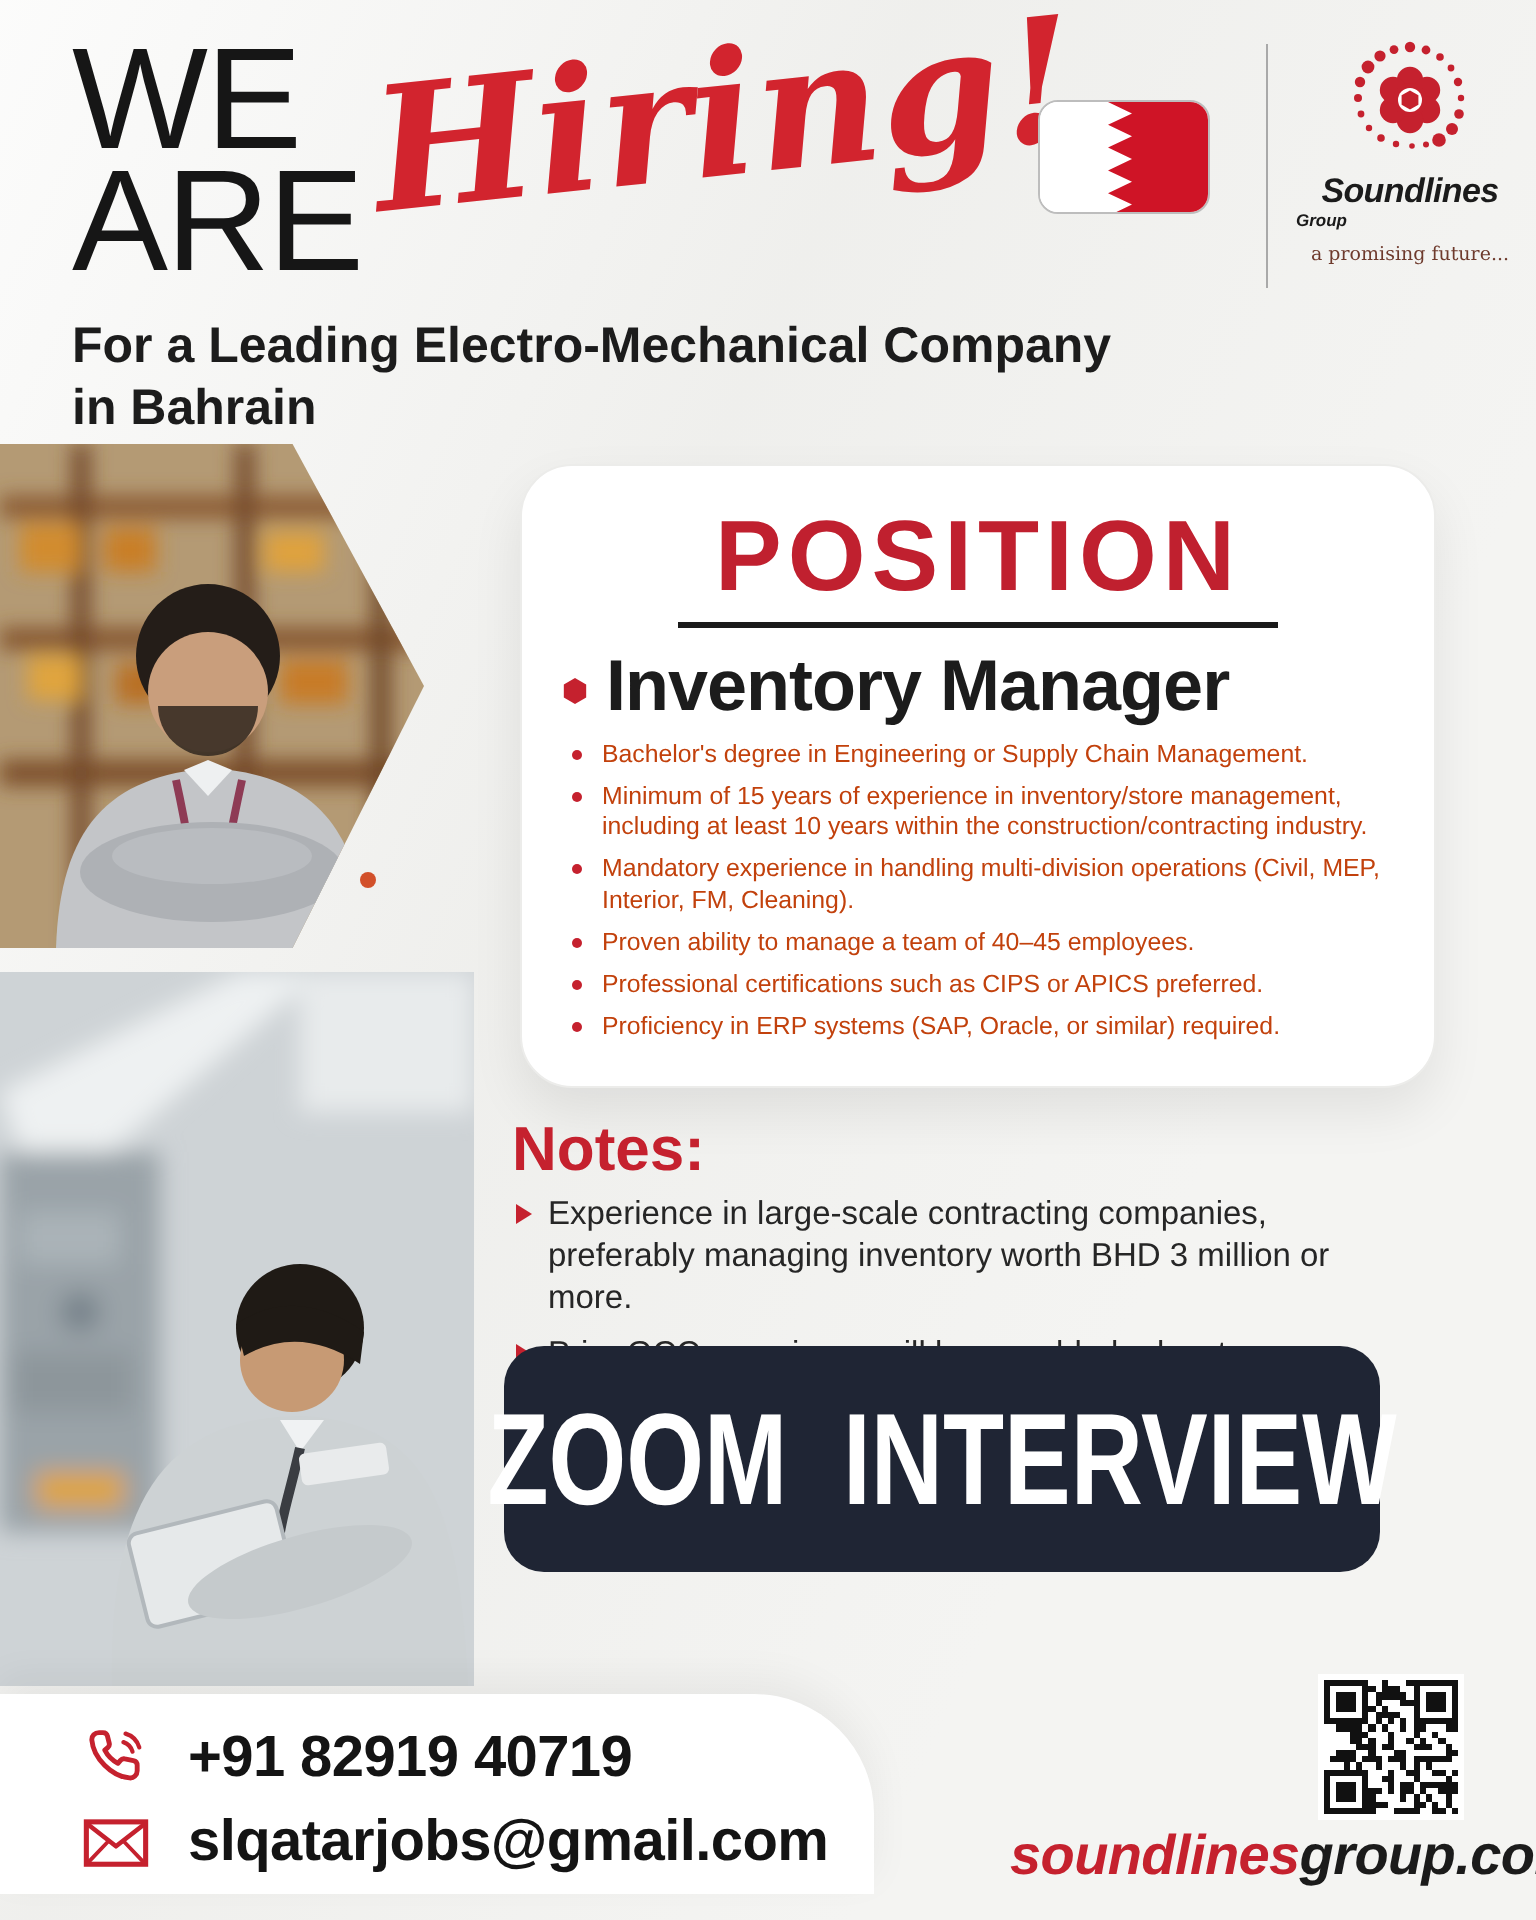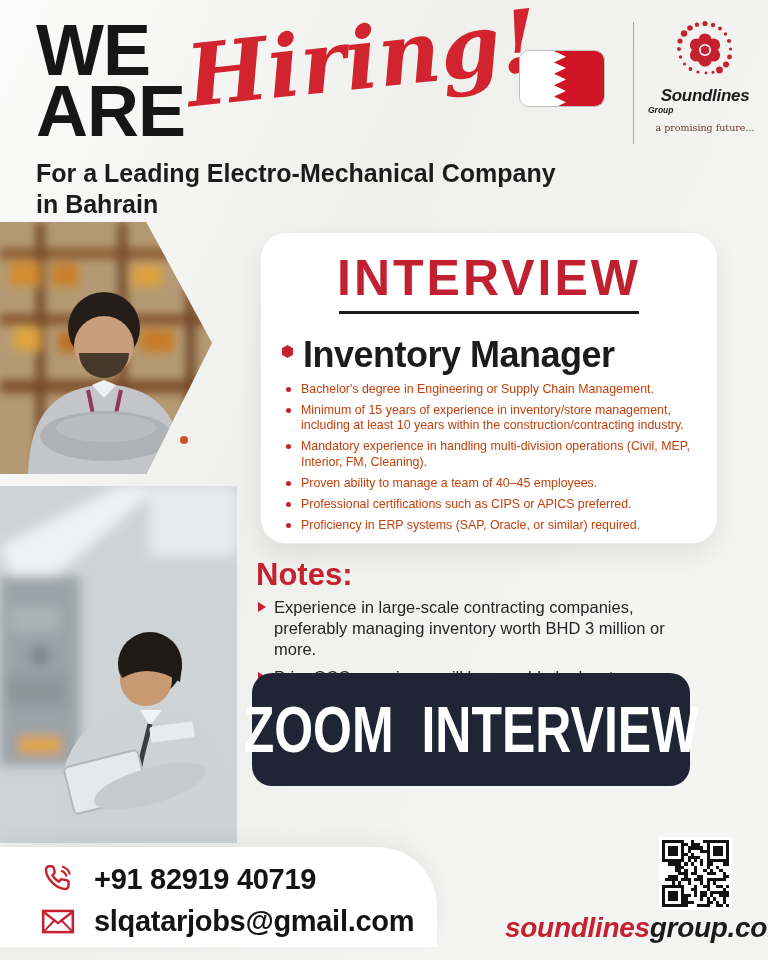--- a/index.html
+++ b/index.html
@@ -5,21 +5,21 @@
   * { margin:0; padding:0; box-sizing:border-box; }
   html,body { background:#e8e8e6; }
   .poster {
     position:relative; width:768px; height:960px; overflow:hidden;
     background:#f4f4f2;
     background-image:linear-gradient(115deg, rgba(255,255,255,.7) 0%, rgba(233,233,230,.45) 38%, rgba(244,244,242,0) 72%);
     font-family:"Liberation Sans", sans-serif;
   }
   
   .we-are { position:absolute; left:36px; top:20px; font-size:72px; line-height:61px;
-            font-weight:700; color:#161616; letter-spacing:-1px; }
+            font-weight:400; color:#161616; letter-spacing:-1px; }
   .hiring { position:absolute; left:186px; top:8px; width:340px; font-size:86px;
             font-family:"DejaVu Serif", serif; font-style:italic; font-weight:700;
             color:#d2242e; transform:rotate(-6deg); }
   .flag { position:absolute; left:519px; top:50px; width:86px; height:57px;
           border-radius:10px; overflow:hidden; border:1px solid #bdbdbd; background:#fff; }
   .hdr-divider { position:absolute; left:633px; top:22px; width:1px; height:122px; background:#a9a9a9; }
   .brand { position:absolute; left:648px; top:16px; width:114px; text-align:center; }
   .brand-name { font-size:17px; font-weight:900; font-style:italic; color:#1b1b1b; letter-spacing:-.3px; }
   .brand-group { font-size:8.5px; font-weight:700; font-style:italic; color:#1b1b1b; text-align:left; padding-right:10px; margin-top:-1px; }
   .brand-tag { font-size:9.5px; font-family:"DejaVu Serif", serif; color:#6e3a2c; margin-top:7px; }
@@ -33,21 +33,21 @@
   
   .card { position:absolute; left:260px; top:232px; width:458px; height:312px;
           background:#ffffff; border-radius:26px; border:1px solid #ececea;
           box-shadow:0 12px 26px rgba(0,0,0,.08); }
   .card-heading { margin-top:16px; text-align:center; font-size:50px; font-weight:800;
                   letter-spacing:3px; color:#c0202f; }
   .card-divider { width:300px; height:2.5px; background:#1a1a1a; margin:4px auto 8px; }
   .role-row { display:flex; align-items:center; margin:2px 0 6px 20px; }
   .role-bullet { width:13px; height:13px; background:#c5212e; margin-right:9px; margin-top:6px;
                  clip-path:polygon(50% 0, 93% 25%, 93% 75%, 50% 100%, 7% 75%, 7% 25%); }
-  .role-title { font-size:36px; font-weight:800; color:#1c1c1c; letter-spacing:-.5px;margin-top:12px; }
+  .role-title { font-size:36px; font-weight:800; color:#1c1c1c; letter-spacing:-.5px; }
   .req-list { list-style:none; margin:4px 20px 0 38px; }
   .req-list li { position:relative; font-size:12.4px; line-height:15.5px; color:#c2410c;
                  font-weight:500; margin-bottom:5.5px; padding-left:2px; }
   .req-list li::before { content:""; position:absolute; left:-13px; top:5px; width:5px; height:5px;
                  border-radius:50%; background:#c5212e; }
   
   .notes-heading { position:absolute; left:256px; top:557px; font-size:31px; font-weight:800; color:#c5212e; }
   .notes-list { position:absolute; left:258px; top:597px; width:446px; }
   .note-item { position:relative; font-size:16.5px; line-height:21px; color:#262626;
                font-weight:500; margin-bottom:7px; padding-left:16px; }
@@ -204,21 +204,21 @@
       <path d="M150 238 C146 256 142 268 140 280" stroke="#3a3d42" stroke-width="5" fill="none"></path>
       <rect x="150" y="238" width="44" height="16" rx="3" fill="#e9ebec" transform="rotate(-8 172 246)"></rect>
       <g transform="rotate(-14 106 296)">
         <rect x="68" y="272" width="76" height="48" rx="5" fill="#e6e9ea" stroke="#b2b8bc" stroke-width="2"></rect>
       </g>
       <ellipse cx="150" cy="300" rx="58" ry="18" fill="#c5cacc" transform="rotate(-16 150 300)"></ellipse>
     </svg>
   </div>
 
   <div class="card">
-    <div class="card-heading">INTERVIEW</div>
+    <div class="card-heading">POSITION</div>
     <div class="card-divider"></div>
     <div class="role-row">
       <span class="role-bullet"></span>
       <span class="role-title">Inventory Manager</span>
     </div>
     <ul class="req-list">
       <li>Bachelor's degree in Engineering or Supply Chain Management.</li>
       <li>Minimum of 15 years of experience in inventory/store management, including at least 10 years within the construction/contracting industry.</li>
       <li>Mandatory experience in handling multi-division operations (Civil, MEP, Interior, FM, Cleaning).</li>
       <li>Proven ability to manage a team of 40–45 employees.</li>

